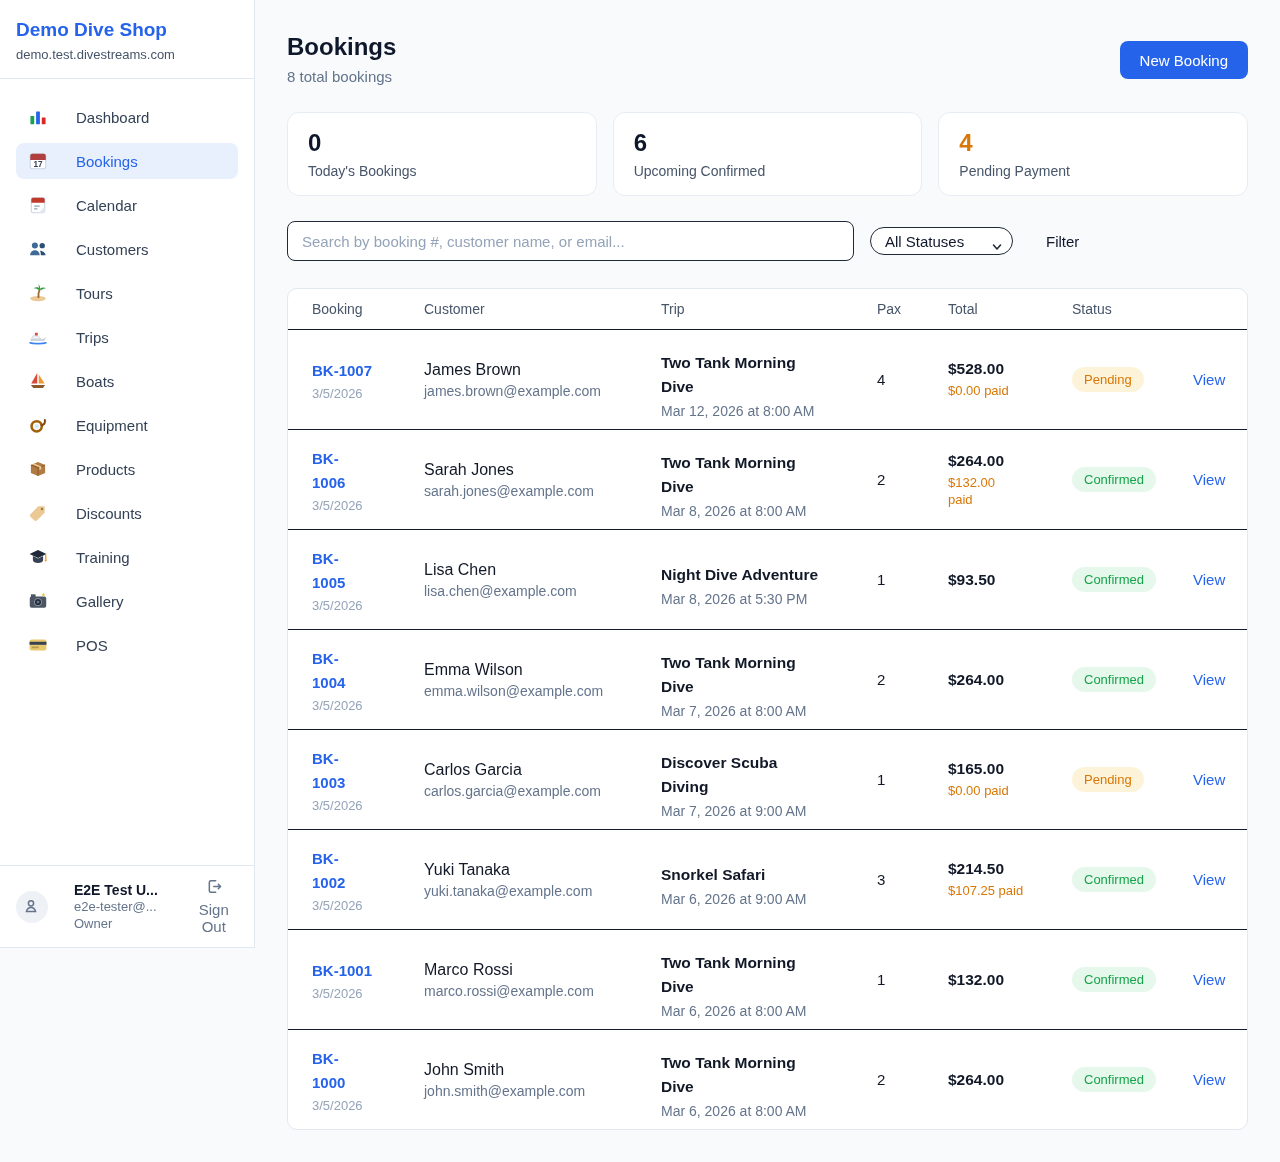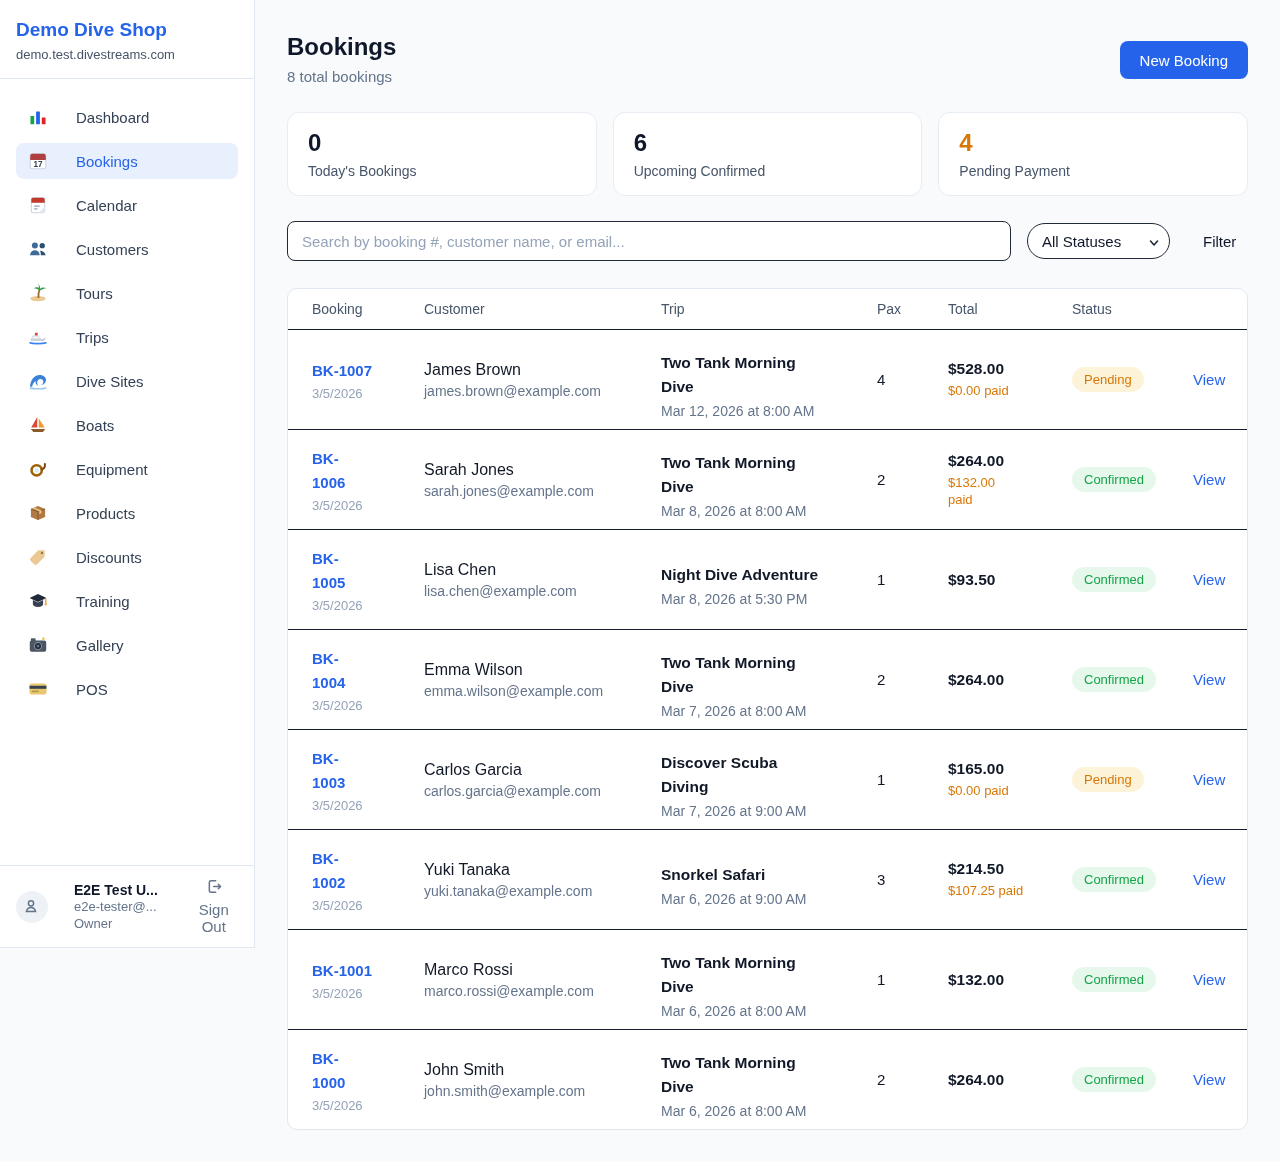--- a/index.html
+++ b/index.html
@@ -74,30 +74,30 @@
   .stats { display: flex; gap: 16px; margin-top: 27px; }
   .stat-card {
     flex: 1; background: #fff; border: 1px solid #e8edf3; border-radius: 12px;
     padding: 15px 20px; height: 84px;
   }
   .stat-value { font-size: 24px; font-weight: 700; line-height: 29px; }
   .stat-label { font-size: 14px; color: #475569; margin-top: 6px; }
 
   .filter-row { display: flex; align-items: center; margin-top: 25px; }
   .search-input {
-    width: 724px; height: 40px;
+    width: 567px; height: 40px;
     border: 1.5px solid #1f2937; border-radius: 8px;
     padding: 16px 14px; font-size: 15px; font-family: inherit;
     color: #0f172a; background: #fff; outline: none;
   }
   .search-input::placeholder { color: #94a3b8; }
   .select-wrap { position: relative; margin-left: 16px; }
   .status-select {
     appearance: none; -webkit-appearance: none;
-    width: 143px; height: 36px;
+    width: 143px; height: 28px;
     border: 1.5px solid #1f2937; border-radius: 18px;
     background: #fff; color: #0f172a;
     font-size: 15px; font-family: inherit;
     padding: 0 28px 0 14px; cursor: pointer; outline: none;
   }
   .select-wrap .chev { position: absolute; right: 9px; top: 13px; width: 14px; height: 14px; pointer-events: none; }
   .filter-btn {
     margin-left: 33px; background: none; border: none; cursor: pointer;
     font-size: 15px; color: #0f172a; font-family: inherit;
   }
@@ -202,29 +202,20 @@
               <path d="M4.4 8h4.8l2.2 2.8H3.2z" fill="#f1f3f6" stroke="#c6ccd4" stroke-width="0.6"></path>
               <path d="M1.8 10.8h11.6l3-1.8-1.8 3.6H2.8z" fill="#cdd3da"></path>
               <path d="M1.8 14.2c2.4 1 11.6 1 14.4 0" stroke="#3b82f6" stroke-width="1.4" fill="none" stroke-linecap="round"></path>
             </svg>
           </span>
           <span>Trips</span>
         </div>
         <div class="nav-item">
           <span class="icon">
             <svg viewBox="0 0 18 18">
-              <path d="M1.8 14.2c.4-6 3.6-10.7 8.7-10.7 3.3 0 5.7 2 5.7 4.6 0 2.4-1.8 4.2-4.3 4.5 1.9-1.1 2.5-3.3 1.3-4.6-1.4-1.5-4-.8-4.7 1.2-.5 1.4-.2 2.8.9 4.1-1.9-.5-2.9-2.2-2.5-4.3-2 1.3-3 3.3-3.1 5.2z" fill="#3b82d6"></path>
-              <path d="M2 15.3c2.6 1 11.4 1 14 0" stroke="#9ec8ef" stroke-width="1.4" fill="none" stroke-linecap="round"></path>
-            </svg>
-          </span>
-          <span>Dive Sites</span>
-        </div>
-        <div class="nav-item">
-          <span class="icon">
-            <svg viewBox="0 0 18 18">
               <path d="M8.3 1.8v9.4H2.9z" fill="#d84b3c"></path>
               <path d="M9.7 3.2v8H15z" fill="#ef9a2c"></path>
               <path d="M2.6 12.6h12.8l-1.9 2.8H4.8z" fill="#8a5a2b"></path>
             </svg>
           </span>
           <span>Boats</span>
         </div>
         <div class="nav-item">
           <span class="icon">
             <svg viewBox="0 0 18 18">

